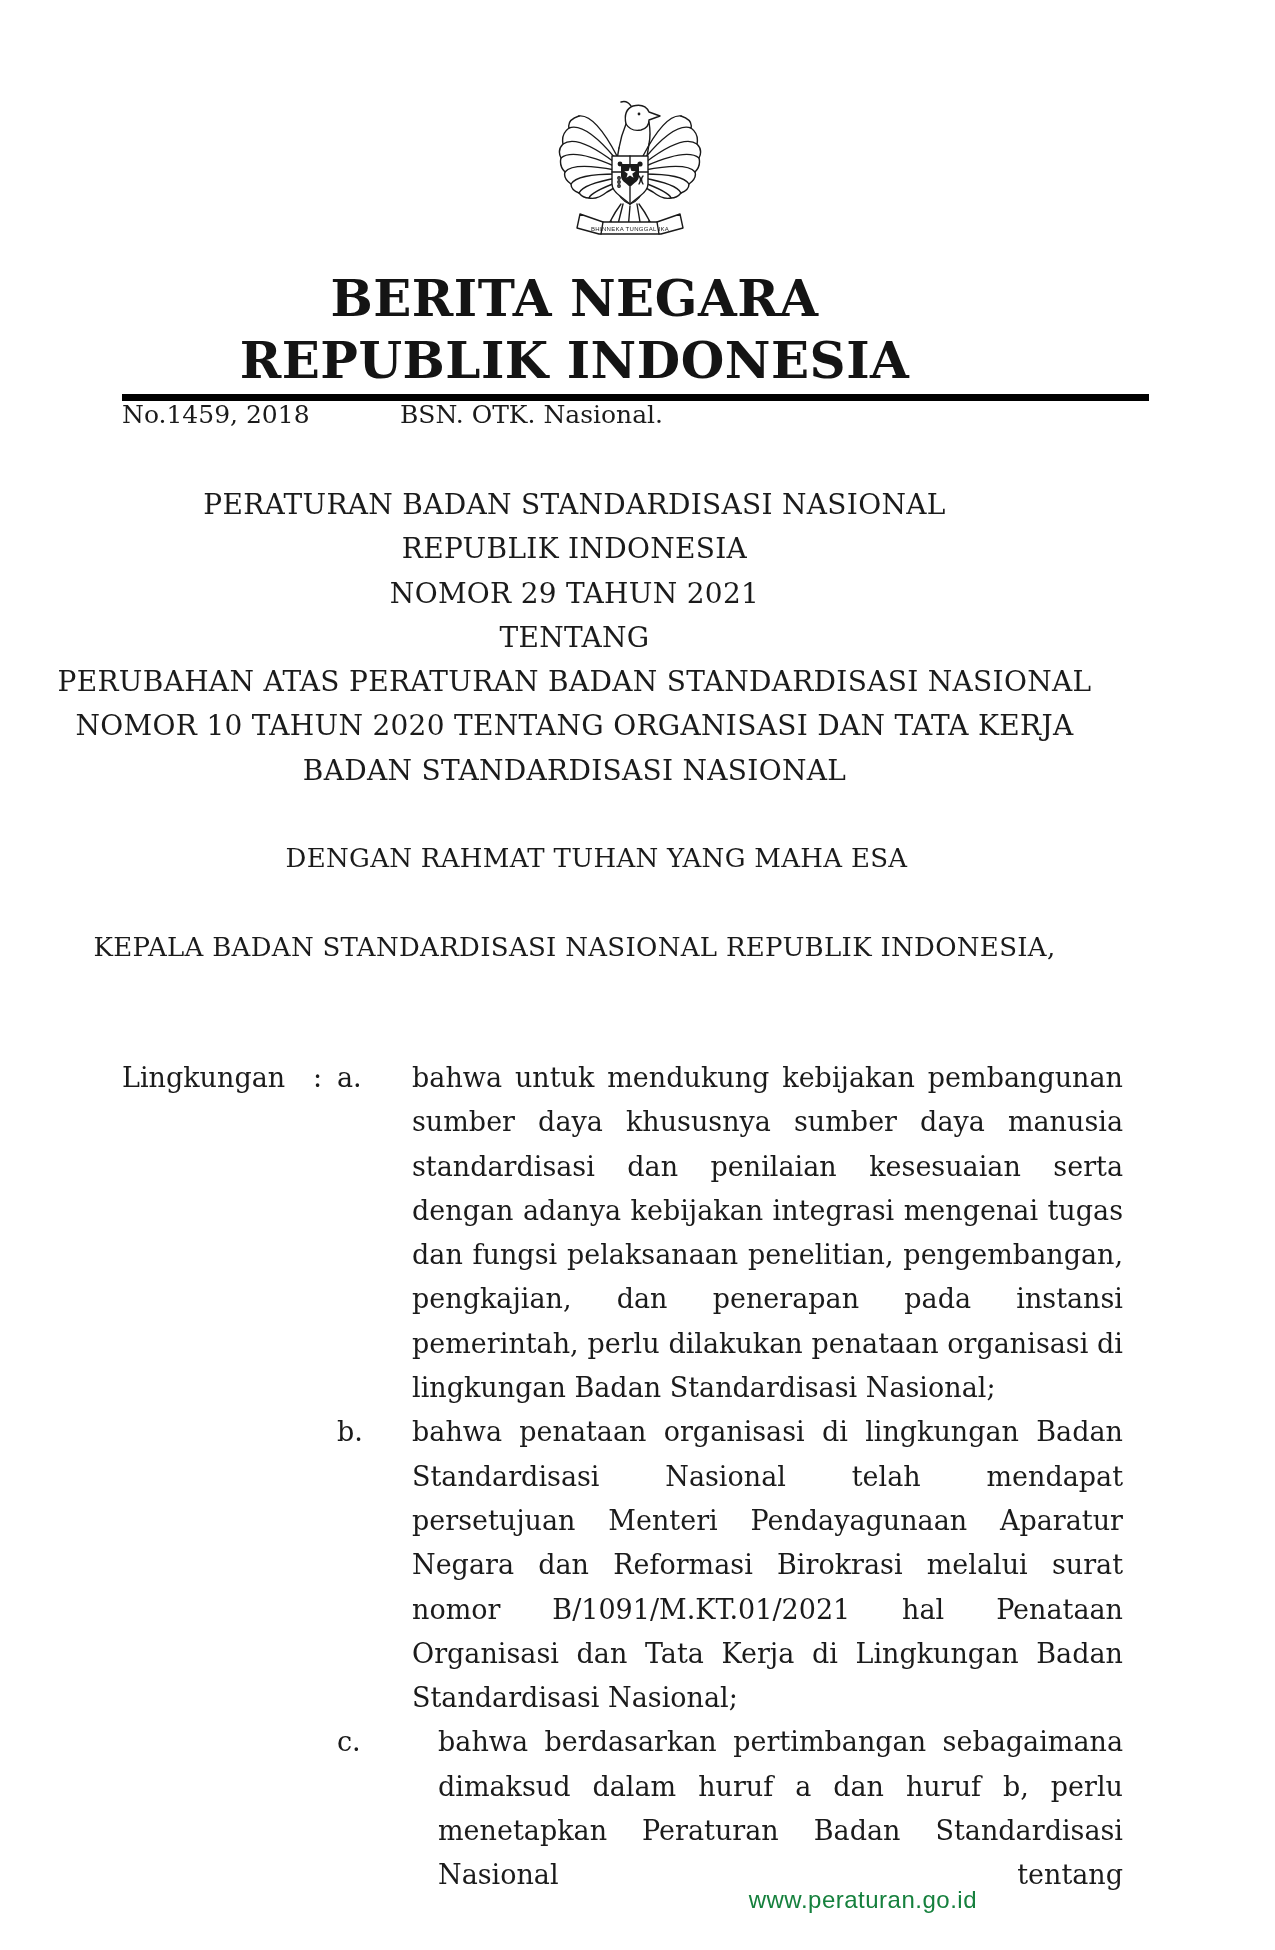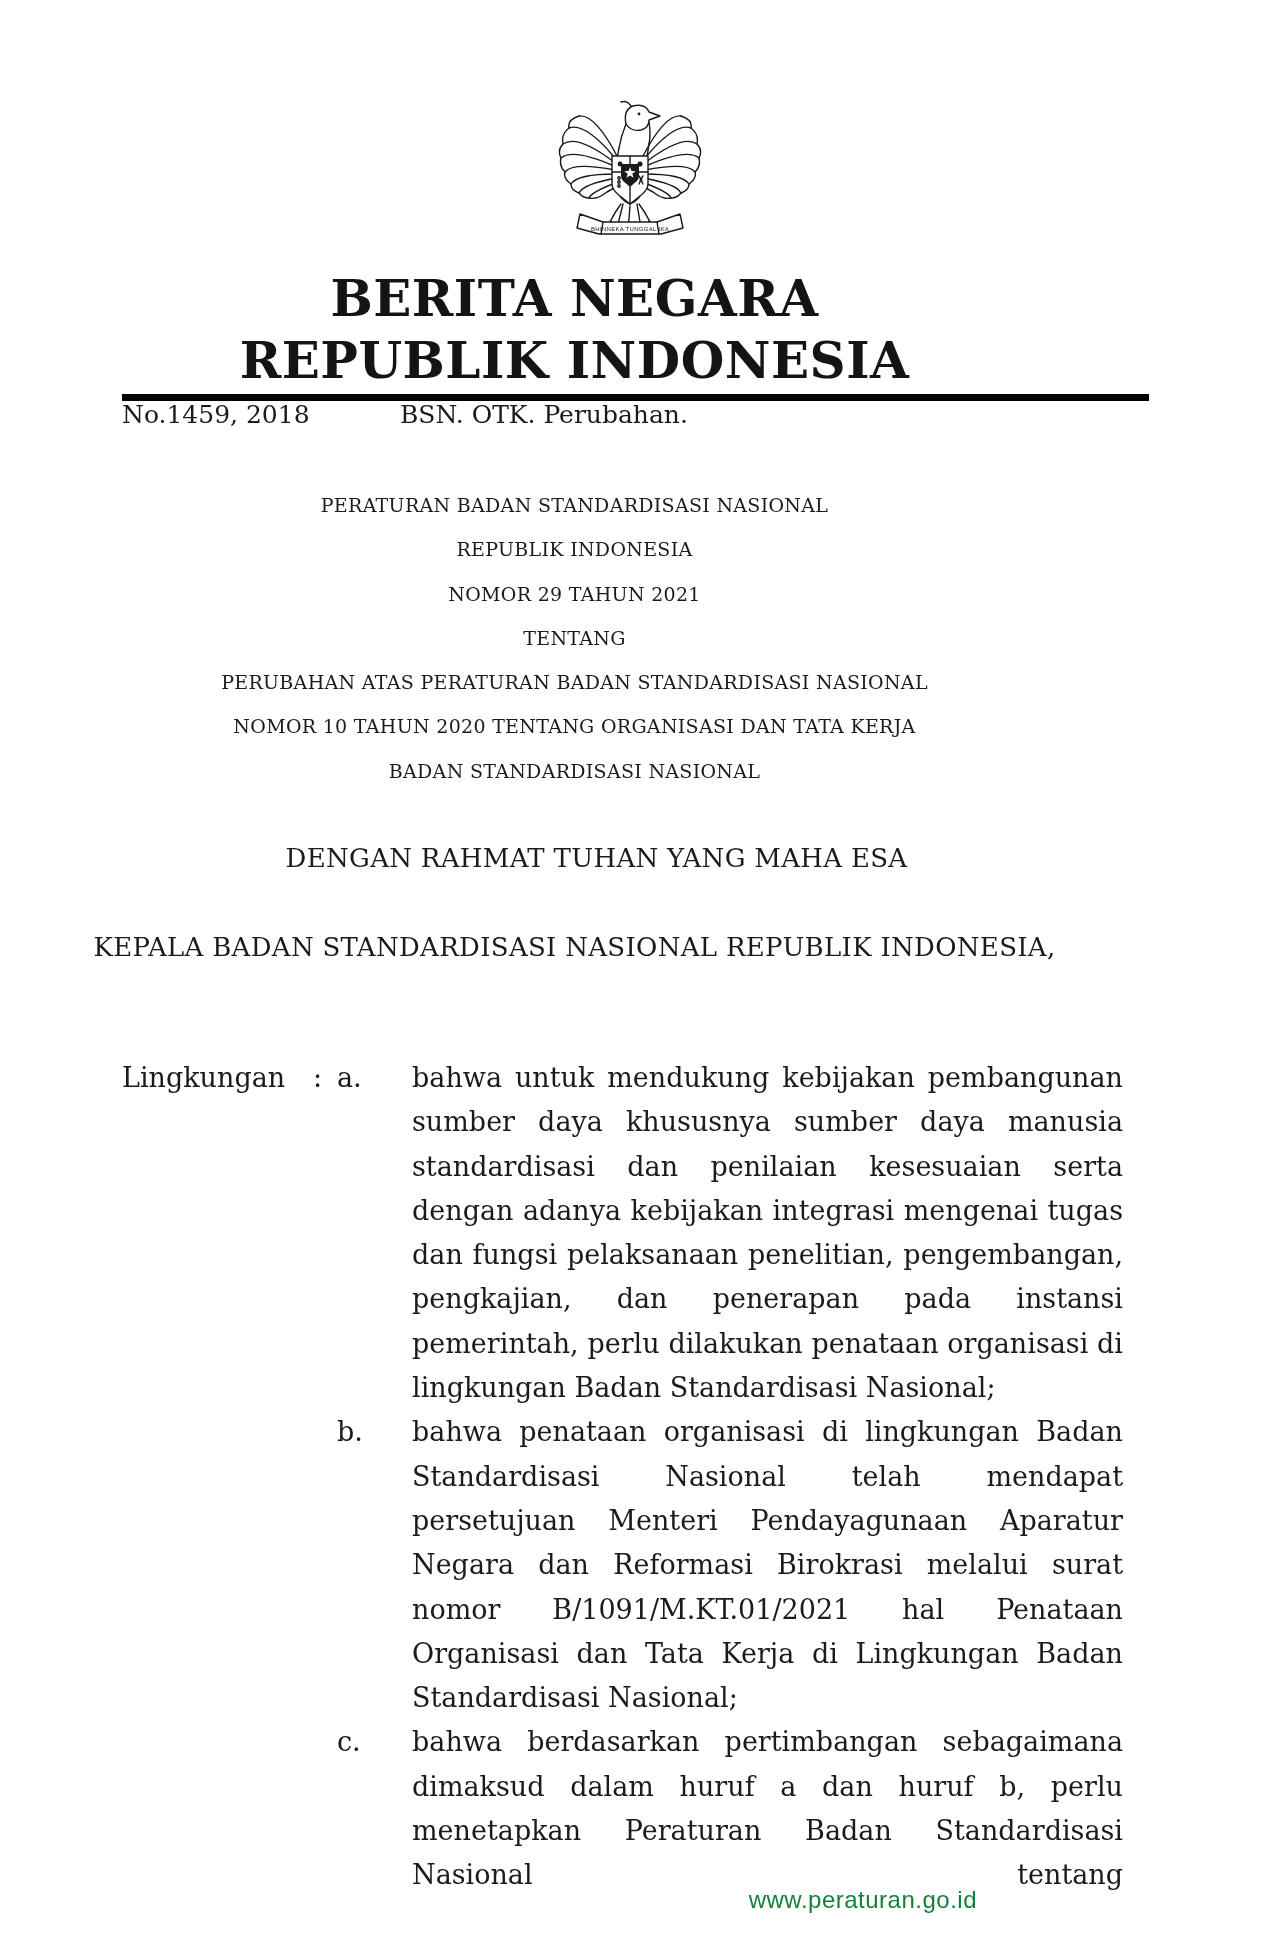--- a/index.html
+++ b/index.html
@@ -41,21 +41,21 @@
   .meta-line {
     position:absolute; top:400px; left:122px; width:1033px;
     font-size:25px; line-height:30px;
   }
   .meta-subject { position:absolute; left:278px; top:0; }
 
   
   .title-block {
     position:absolute; top:483px; left:0; width:100%;
     text-align:center;
-    font-size:19px; line-height:44.3px;
+    font-size:28px; line-height:44.3px;
     letter-spacing:0.3px;
   }
 
   .invocation {
     position:absolute; top:836px; left:0; width:100%;
     text-align:center; font-size:26px; line-height:44px; letter-spacing:0.3px;padding-left:44px;
   }
   .official {
     position:absolute; top:925px; left:0; width:100%;
     text-align:center; font-size:26px; line-height:44px; letter-spacing:0.3px;
@@ -74,21 +74,21 @@
   .c-letter-a { grid-column:3; grid-row:1; }
   .c-text-a   { grid-column:4; grid-row:1; }
   .c-letter-b { grid-column:3; grid-row:2; }
   .c-text-b   { grid-column:4; grid-row:2; }
   .c-letter-c { grid-column:3; grid-row:3; }
   .c-text-c   { grid-column:4; grid-row:3; }
   .c-text {
     text-align:justify;
     hyphens:none;
   }
-  .justify-last { text-align-last:justify; }
+  .justify-last { text-align-last:justify;margin-left:26px; }
 
   
   .footer {
     position:absolute; top:1886px; right:172px;
     font-family:"Liberation Sans", sans-serif;
     font-size:24px; letter-spacing:0.5px;
     color:#15803d;
   }
 </style>
 </head>
@@ -164,21 +164,21 @@
 
   <div class="masthead">
     <div>BERITA NEGARA</div>
     <div>REPUBLIK INDONESIA</div>
   </div>
 
   <div class="masthead-rule"></div>
 
   <div class="meta-line">
     <span>No.1459, 2018</span>
-    <span class="meta-subject">BSN. OTK. Perubahan.</span>
+    <span class="meta-subject">BSN. OTK. Nasional.</span>
   </div>
 
   <div class="title-block">
     <div>PERATURAN BADAN STANDARDISASI NASIONAL</div>
     <div>REPUBLIK INDONESIA</div>
     <div>NOMOR 29 TAHUN 2021</div>
     <div>TENTANG</div>
     <div>PERUBAHAN ATAS PERATURAN BADAN STANDARDISASI NASIONAL</div>
     <div>NOMOR 10 TAHUN 2020 TENTANG ORGANISASI DAN TATA KERJA</div>
     <div>BADAN STANDARDISASI NASIONAL</div>

